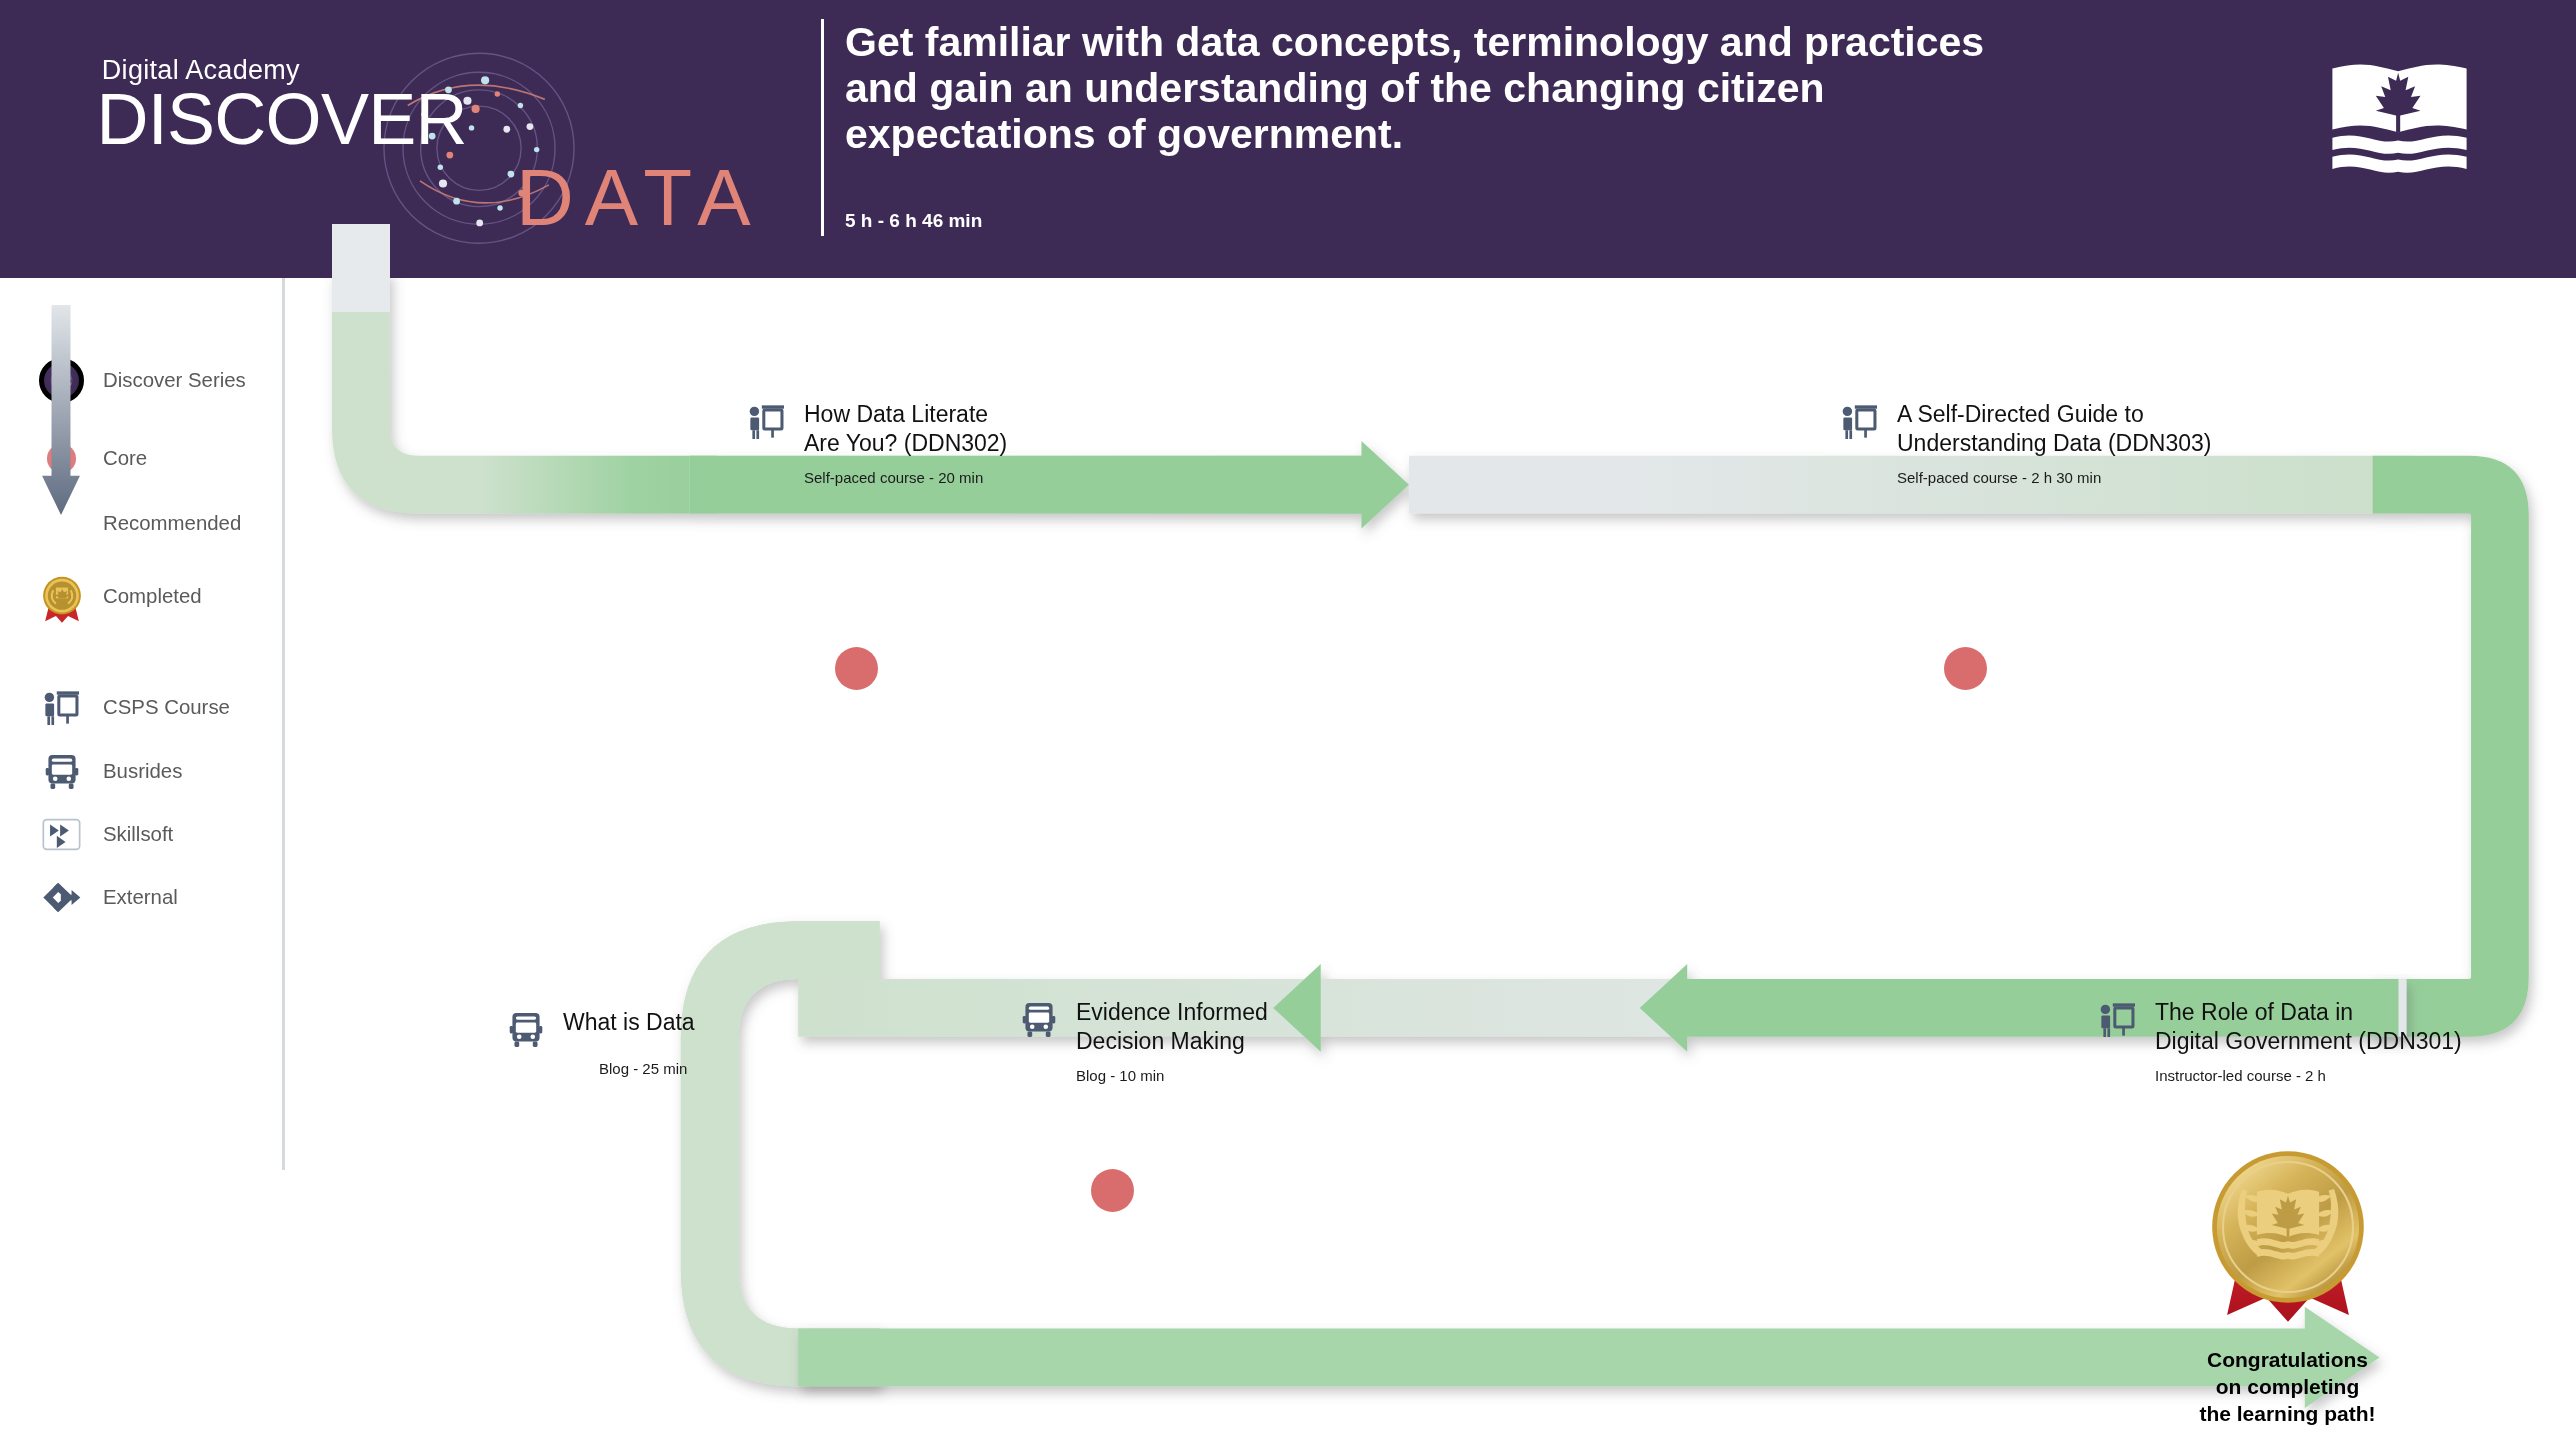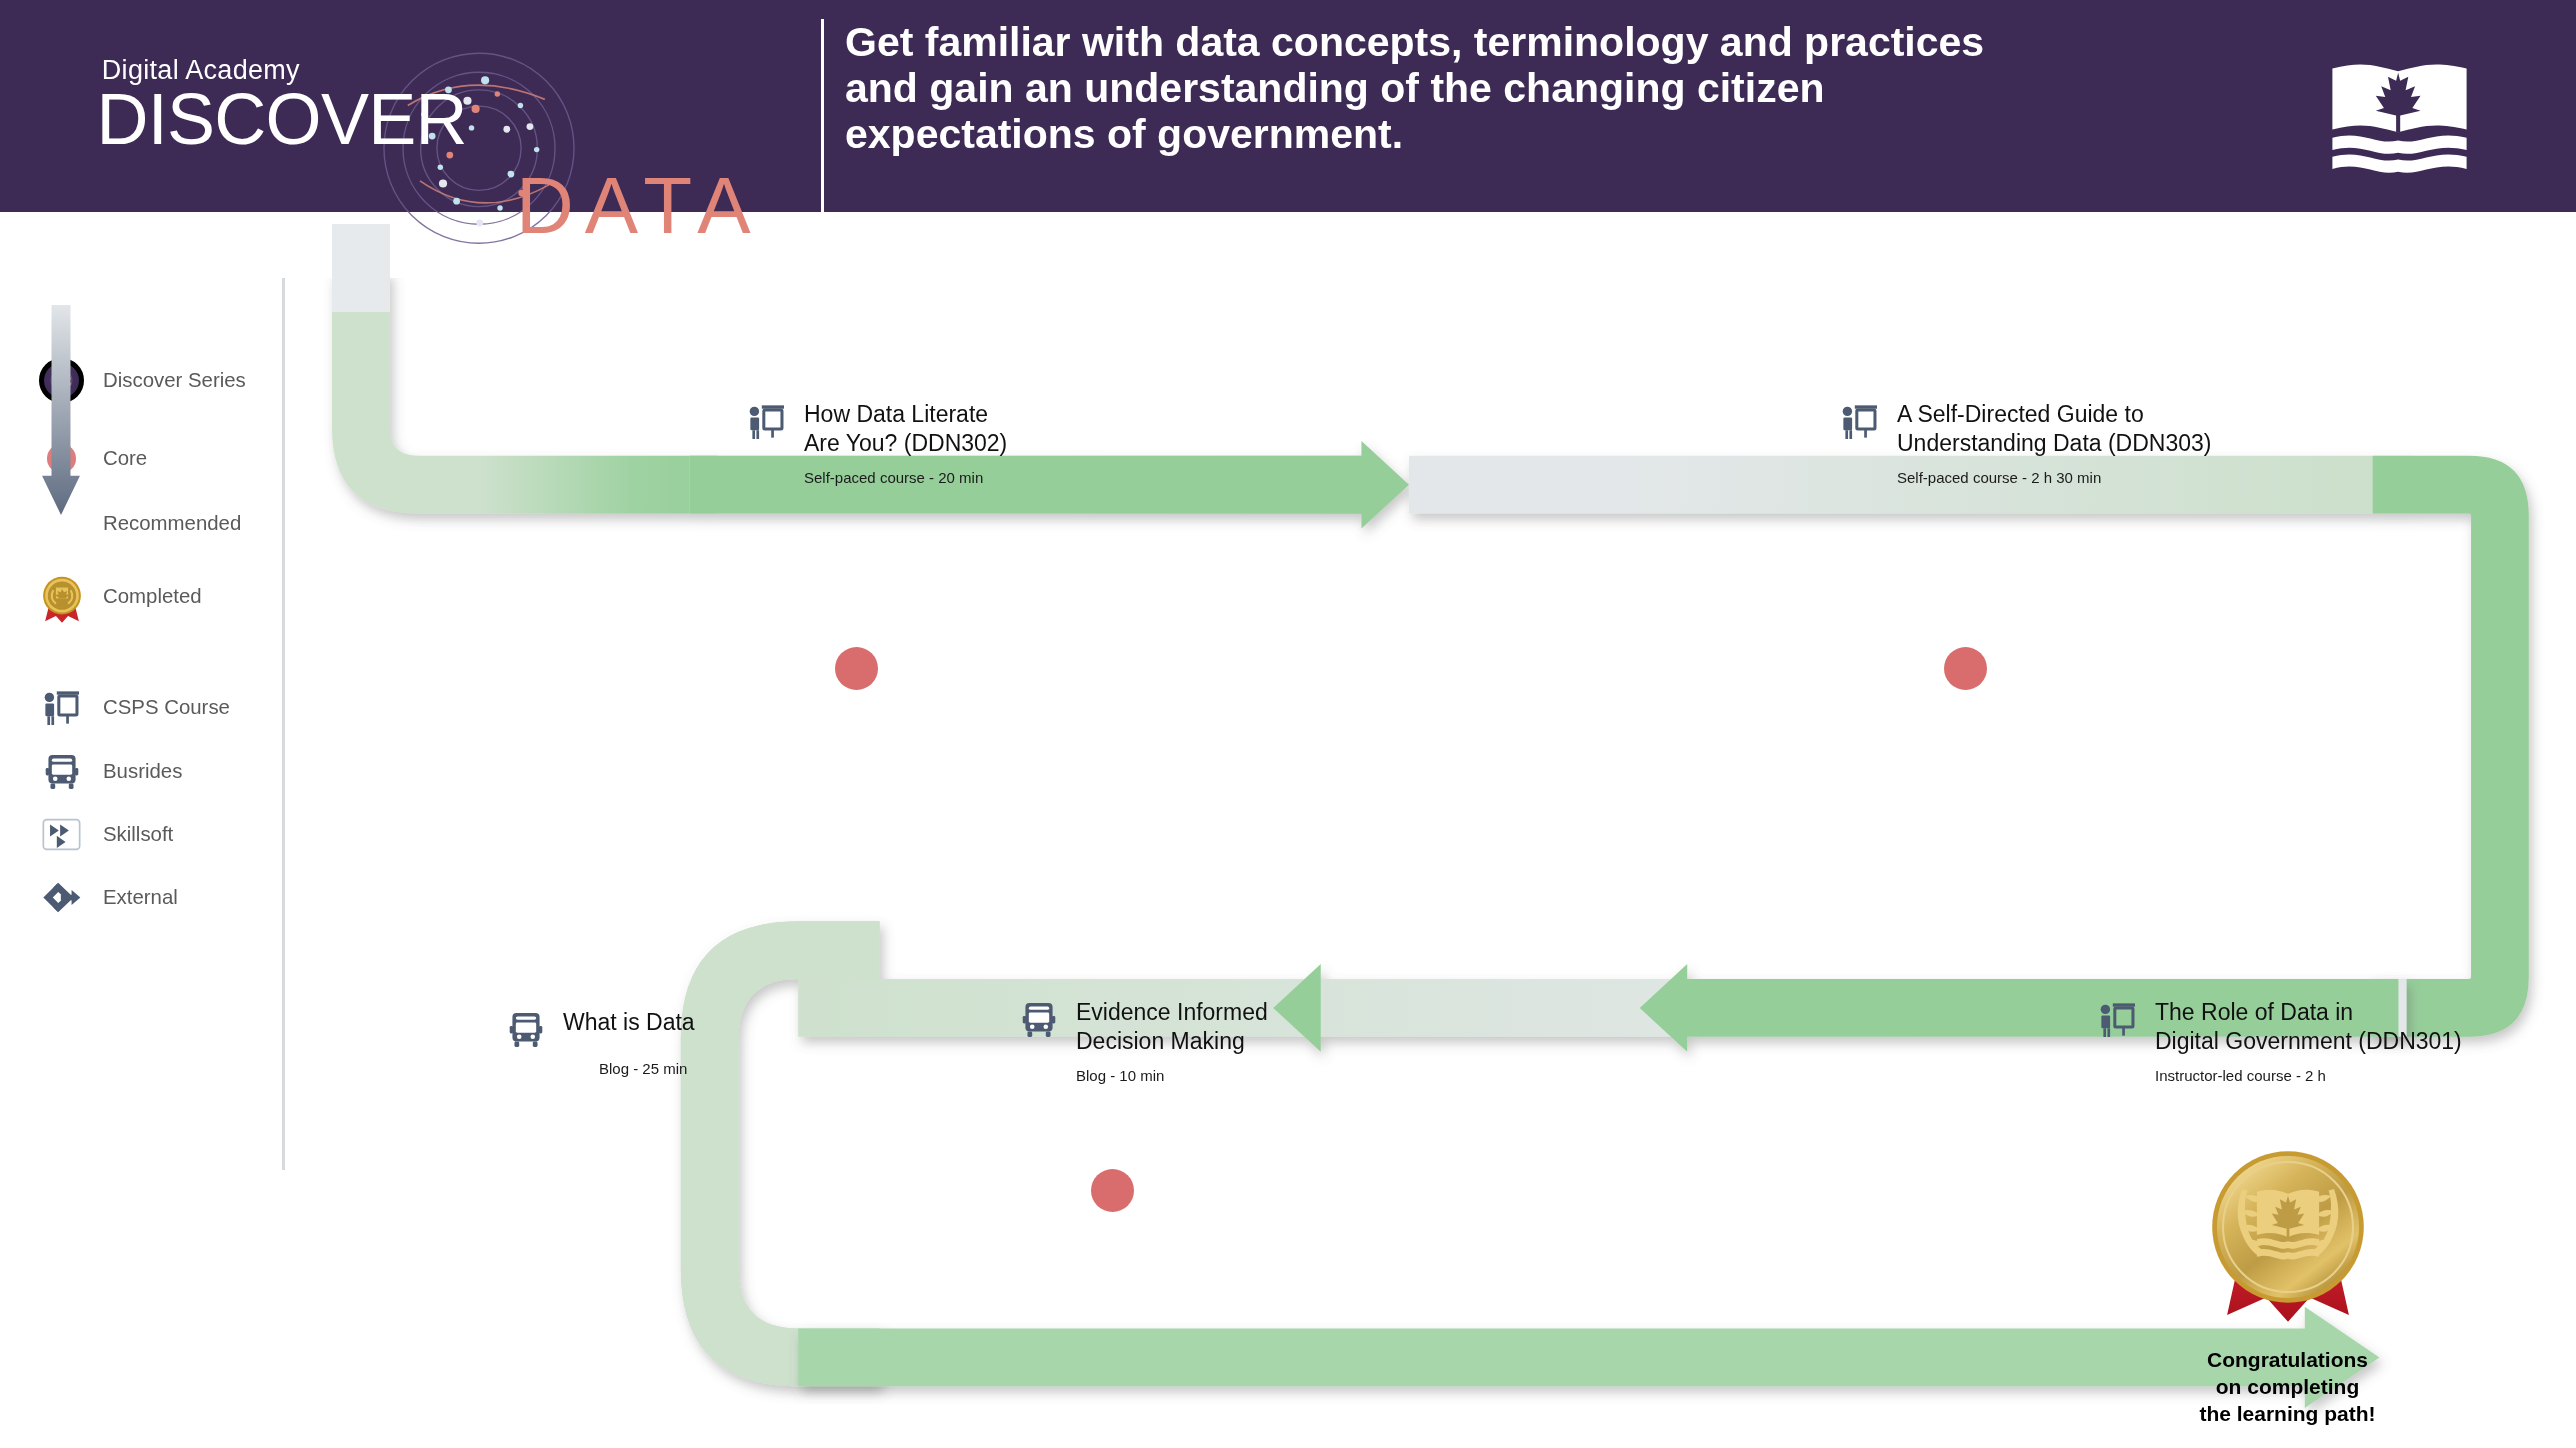--- a/index.html
+++ b/index.html
@@ -5,36 +5,36 @@
 <style>
   html,body{margin:0;padding:0;background:#ffffff;}
   body{
     font-family:"Liberation Sans", sans-serif;
     width:2576px;height:1449px;position:relative;overflow:hidden;
     -webkit-font-smoothing:antialiased;
   }
 
   
   .header{
-    position:absolute;left:0;top:0;width:2576px;height:212px;
+    position:absolute;left:0;top:0;width:2576px;height:278px;
     background:#3D2B56;z-index:10;
   }
   .logo-wrap{position:absolute;left:95px;top:41px;width:706px;height:217px;}
   .logo-kicker{
     position:absolute;left:6.8px;top:13.6px;
     color:#ffffff;font-size:27px;letter-spacing:0.3px;
     font-family:"Liberation Sans", sans-serif;font-weight:400;
   }
   .logo-discover{
     position:absolute;left:1.4px;top:42px;
     color:#ffffff;font-size:72px;font-weight:400;letter-spacing:-0.7px;
     line-height:1;
   }
   .logo-data{
-    position:absolute;left:421px;top:125px;
+    position:absolute;left:421px;top:117px;
     color:#E08478;font-size:80px;font-weight:300;letter-spacing:11px;
     line-height:1;
   }
   .logo-orb{position:absolute;left:272px;top:0px;width:224px;height:224px;pointer-events:none;}
 
   .hdr-rule{
     position:absolute;left:821px;top:19px;width:3.4px;height:217px;background:#ffffff;
   }
   .hdr-title{
     position:absolute;left:845px;top:20.4px;width:1222px;

